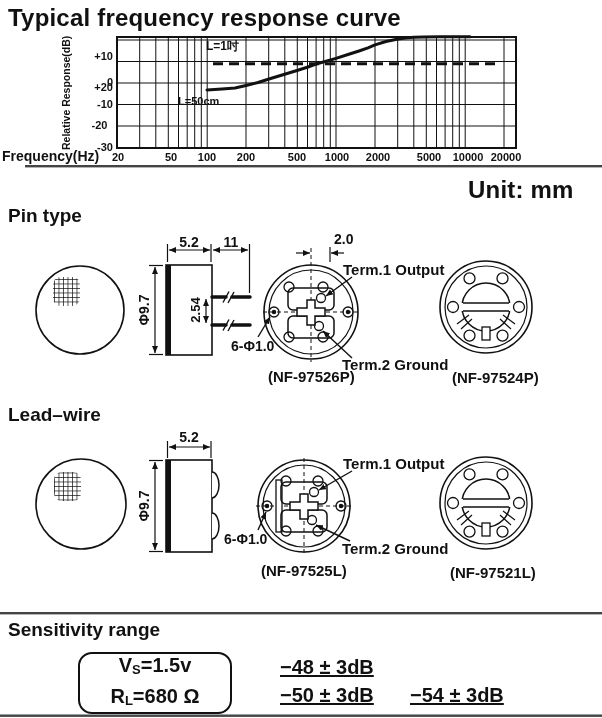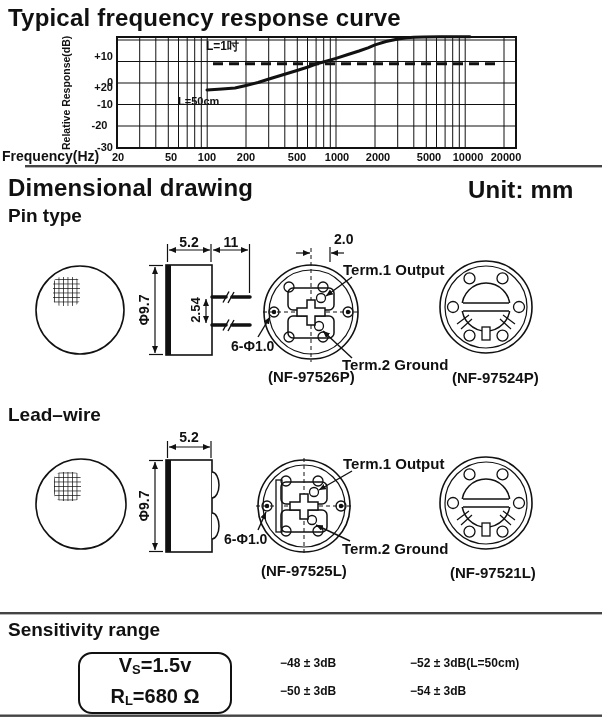--- a/index.html
+++ b/index.html
@@ -9,21 +9,21 @@
   .t{position:absolute;white-space:nowrap;color:#111;}
   .h1{font-size:24px;font-weight:bold;letter-spacing:.2px;}
   .h2{font-size:19px;font-weight:bold;}
   .tick{font-size:11px;font-weight:bold;}
   .xtick{transform:translateX(-50%);}
   .dim{font-size:14px;font-weight:bold;}
   .dimc{transform:translateX(-50%);}
   .rot{transform:rotate(-90deg);transform-origin:0 0;text-align:center;}
   .lbl{font-size:15px;font-weight:bold;}
   .curvelbl{font-size:12px;font-weight:bold;}
-  .sensv{font-size:12px;font-weight:bold;}
+  .sensv{font-size:20px;font-weight:bold;text-decoration:underline;}
   #vbox{position:absolute;left:78px;top:652px;width:150px;height:58px;border:2.5px solid #111;
         border-radius:14px;display:flex;flex-direction:column;align-items:center;justify-content:center;
         font-size:20px;font-weight:bold;line-height:26px;}
   .sub{font-size:13px;vertical-align:-2px;}
 </style>
 </head>
 <body>
 
 <div id="page">
 
@@ -243,21 +243,20 @@
 <span class="t tick xtick" style="left:297px;top:151px;">500</span>
 <span class="t tick xtick" style="left:337px;top:151px;">1000</span>
 <span class="t tick xtick" style="left:378px;top:151px;">2000</span>
 <span class="t tick xtick" style="left:429px;top:151px;">5000</span>
 <span class="t tick xtick" style="left:468px;top:151px;">10000</span>
 <span class="t tick xtick" style="left:506px;top:151px;">20000</span>
 
 <span class="t curvelbl" style="left:206px;top:38px;">L=1吋</span>
 <span class="t curvelbl" style="left:178px;top:95px;font-size:11px;">L=50cm</span>
 
-<span class="t h1" style="left:8px;top:174px;">Dimensional drawing</span>
 <span class="t h1" style="left:468px;top:176px;">Unit:  mm</span>
 <span class="t h2" style="left:8px;top:205px;">Pin type</span>
 
 <span class="t dim dimc" style="left:189px;top:234px;">5.2</span>
 <span class="t dim dimc" style="left:231px;top:234px;">11</span>
 <span class="t dim rot" style="left:136px;top:356px;width:92px;">Φ9.7</span>
 <span class="t dim rot" style="left:188px;top:327px;width:34px;font-size:13px;">2.54</span>
 <span class="t dim" style="left:231px;top:338px;">6-Φ1.0</span>
 <span class="t dim" style="left:334px;top:231px;">2.0</span>
 <span class="t lbl" style="left:343px;top:261px;">Term.1 Output</span>
@@ -274,17 +273,16 @@
 <span class="t lbl" style="left:342px;top:540px;">Term.2 Ground</span>
 <span class="t lbl" style="left:261px;top:562px;">(NF-97525L)</span>
 <span class="t lbl" style="left:450px;top:564px;">(NF-97521L)</span>
 
 <span class="t h2" style="left:8px;top:619px;">Sensitivity range</span>
 <div id="vbox">
   <div><span>V</span><span class="sub">S</span><span>=1.5v</span></div>
   <div><span>R</span><span class="sub">L</span><span>=680</span>&nbsp;<span>Ω</span></div>
 </div>
 <span class="t sensv" style="left:280px;top:656px;">−48 ± 3dB</span>
-<span class="t sensv" style="left:410px;top:656px;">−52 ± 3dB(L=50cm)</span>
 <span class="t sensv" style="left:280px;top:684px;">−50 ± 3dB</span>
 <span class="t sensv" style="left:410px;top:684px;">−54 ± 3dB</span>
 
 </div>
 
 </body></html>

